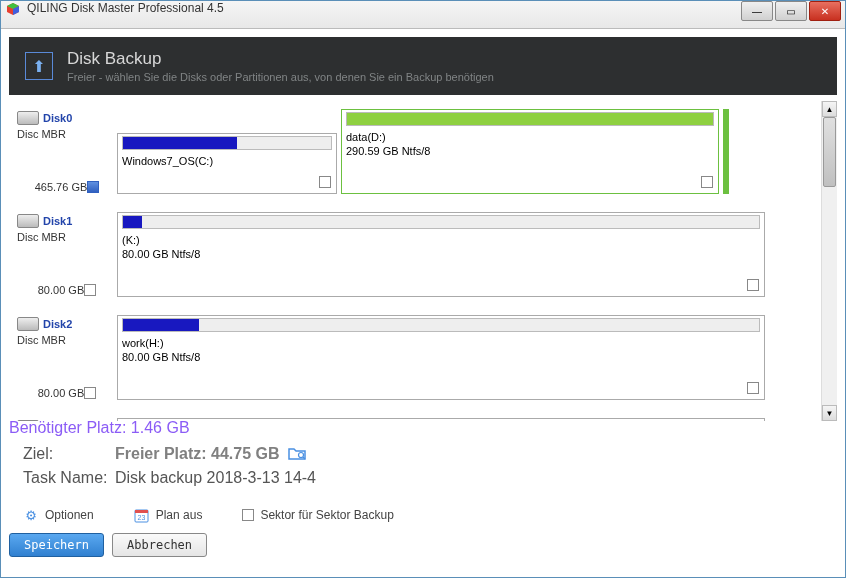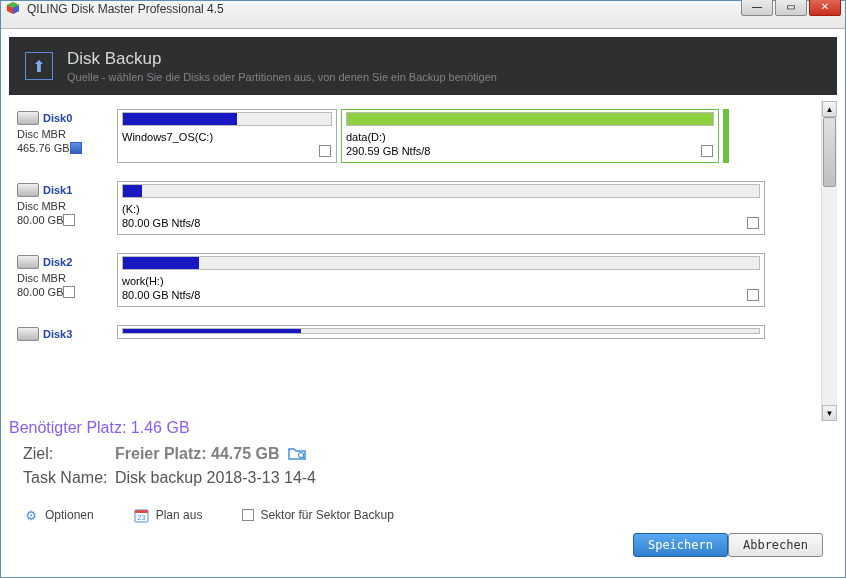--- a/index.html
+++ b/index.html
@@ -1,18 +1,18 @@
 <!DOCTYPE html>
 <html><head>
 <meta charset="utf-8">
 <style>
 * { box-sizing: border-box; margin: 0; padding: 0; font-family: "Segoe UI", Tahoma, sans-serif; }
 body { background: #d4e8f5; width: 846px; height: 578px; overflow: hidden; }
 .window { width: 846px; height: 578px; background: #fff; border: 1px solid #5a8fb8; position: relative; }
-.titlebar { height: 28px; background: linear-gradient(#f5f5f5, #e8e8e8); display: flex; align-items: flex-end; padding: 12px 4px; border-bottom: 1px solid #bbb; }
+.titlebar { height: 28px; background: linear-gradient(#f5f5f5, #e8e8e8); display: flex; align-items: flex-start; padding: 0 4px; border-bottom: 1px solid #bbb; }
 .titlebar-icon { width: 16px; height: 16px; margin-right: 6px; display: flex; align-items: center; justify-content: center; }
 .titlebar-text { font-size: 12px; color: #333; flex: 1; }
 .win-controls { display: flex; gap: 0; }
 .win-btn { width: 32px; height: 20px; border: 1px solid #888; background: linear-gradient(#f0f0f0, #d0d0d0); display: flex; align-items: center; justify-content: center; font-size: 10px; cursor: pointer; border-radius: 2px; margin-left: 2px; }
 .win-btn.close { background: linear-gradient(#e87060, #c83020); color: #fff; border-color: #a02010; }
 .content { padding: 8px; height: calc(100% - 28px); display: flex; flex-direction: column; }
 .header { background: #2d2f30; color: #fff; padding: 12px 16px; display: flex; align-items: center; gap: 14px; }
 .header-icon { width: 28px; height: 28px; border: 1px solid #5a8ad8; display: flex; align-items: center; justify-content: center; color: #7ab0f0; font-size: 16px; }
 .header-title { font-size: 17px; color: #d7d7d7; }
 .header-sub { font-size: 11px; color: #808485; margin-top: 2px; }
@@ -21,21 +21,21 @@
 .scrollbar { width: 16px; background: #f0f0f0; display: flex; flex-direction: column; border-left: 1px solid #ddd; }
 .scrollbar-btn { height: 16px; background: linear-gradient(#f5f5f5,#ddd); border: 1px solid #bbb; display: flex; align-items: center; justify-content: center; font-size: 8px; }
 .scrollbar-track { flex: 1; position: relative; }
 .scrollbar-thumb { position: absolute; top: 0; left: 1px; right: 1px; height: 70px; background: linear-gradient(#e0e0e0,#c0c0c0); border: 1px solid #999; border-radius: 2px; }
 .disk-row { display: flex; align-items: stretch; }
 .disk-info { width: 100px; display: flex; flex-direction: column; font-family: monospace; font-size: 11px; color: #333; }
 .disk-icon-row { display: flex; align-items: center; gap: 4px; height: 18px; }
 .disk-icon { width: 22px; height: 14px; background: linear-gradient(#eee, #bbb); border: 1px solid #888; border-radius: 2px; position: relative; }
 .disk-name { color: #2244aa; font-weight: bold; }
 .disk-meta { line-height: 14px; }
-.disk-size-row { display: flex; align-items: center; justify-content: flex-start; }
+.disk-size-row { display: flex; align-items: center; justify-content: center; margin-top: 39px; }
 .disk-chk { width: 12px; height: 12px; border: 1px solid #888; background: #fff; cursor: pointer; }
 .disk-chk.checked { background: linear-gradient(#6090e0,#3060c0); border-color: #3060c0; }
 .partitions { flex: 1; display: flex; gap: 4px; }
 .partition { border: 1px solid #aaa; display: flex; flex-direction: column; font-family: monospace; font-size: 11px; position: relative; background: #fff; padding: 2px 4px 4px 4px; }
 .partition.sel { border-color: #6cc040; }
 .part-bar { height: 14px; background: #eee; border: 1px solid #bbb; position: relative; margin-bottom: 4px; }
 .part-fill { height: 100%; }
 .part-label { line-height: 14px; }
 .part-meta { line-height: 14px; }
 .part-chk { position: absolute; right: 5px; bottom: 5px; width: 12px; height: 12px; border: 1px solid #888; background: #fff; cursor: pointer; }
@@ -43,21 +43,21 @@
 .footer { padding: 8px 14px 10px 14px; font-family: monospace; font-size: 16px; color: #555; display: flex; flex-direction: column; gap: 6px; }
 .footer-row { display: flex; align-items: center; }
 .footer-label { width: 92px; }
 .footer-val { flex: 1; }
 .footer-right { text-align: right; color: #808080; font-weight: bold; }
 .required { color: #8b5cf6; text-align: left; padding-right: 18px; margin-top:-2px; }
 .options-row { display: flex; align-items: center; gap: 40px; padding: 10px 14px; font-family: monospace; font-size: 12px; color: #444; }
 .opt-item { display: flex; align-items: center; gap: 6px; cursor: pointer; }
 .opt-icon { width: 16px; height: 16px; display: flex; align-items: center; justify-content: center; font-size: 13px; }
 .chkbox-inline { width: 12px; height: 12px; border: 1px solid #888; background: #fff; }
-.buttons { display: flex; justify-content: flex-end; padding: 0 14px 12px 0; }
+.buttons { display: flex; gap: 8px; padding: 0 14px 12px 0; }
 .btn { padding: 4px 14px; font-size: 12px; border: 1px solid #888; border-radius: 3px; cursor: pointer; font-family: monospace; }
 .btn.primary { background: linear-gradient(#5aa8f0,#3080d0); color: #fff; border-color: #2060a0; }
 .btn.secondary { background: linear-gradient(#fafafa,#e5e5e5); color: #333; }
 .folder-icon { color: #4a90e2; font-size: 15px; cursor: pointer; margin-left: 8px; }
 </style>
 </head>
 <body>
 
 <div class="window">
 
@@ -76,40 +76,40 @@
       <div class="win-btn close">✕</div>
     </div>
   </div>
 
   <div class="content">
 
     <div class="header">
       <div class="header-icon">⬆</div>
       <div>
         <div class="header-title">Disk Backup</div>
-        <div class="header-sub">Quelle - wählen Sie die Disks oder Partitionen aus, von denen Sie ein Backup benötigen</div>
+        <div class="header-sub">Freier - wählen Sie die Disks oder Partitionen aus, von denen Sie ein Backup benötigen</div>
       </div>
     </div>
 
     <div class="disk-area-wrap">
       <div class="disk-area" id="disk-area">
           <div class="disk-row">
             <div class="disk-info">
               <div class="disk-icon-row">
                 <span class="disk-icon"></span>
                 <span class="disk-name">Disk0</span>
               </div>
               <div class="disk-meta">Disc MBR</div>
               <div class="disk-size-row">
                 <span class="disk-meta">465.76 GB</span>
                 <span class="disk-chk checked"></span>
               </div>
             </div>
             <div class="partitions">
-              <div class="partition" style="width: 220px;">
+              <div class="partition" style="width: 220px; margin-top: 24px;">
                 <div class="part-bar">
                   <div class="part-fill" style="width:55%;background:#1818c0"></div>
                 </div>
                 <div class="part-label">Windows7_OS(C:)</div>
                 <span class="part-chk"></span>
               </div>
               <div class="partition sel" style="width: 378px;">
                 <div class="part-bar">
                   <div class="part-fill" style="width:100%;background:#8ed040"></div>
                 </div>

